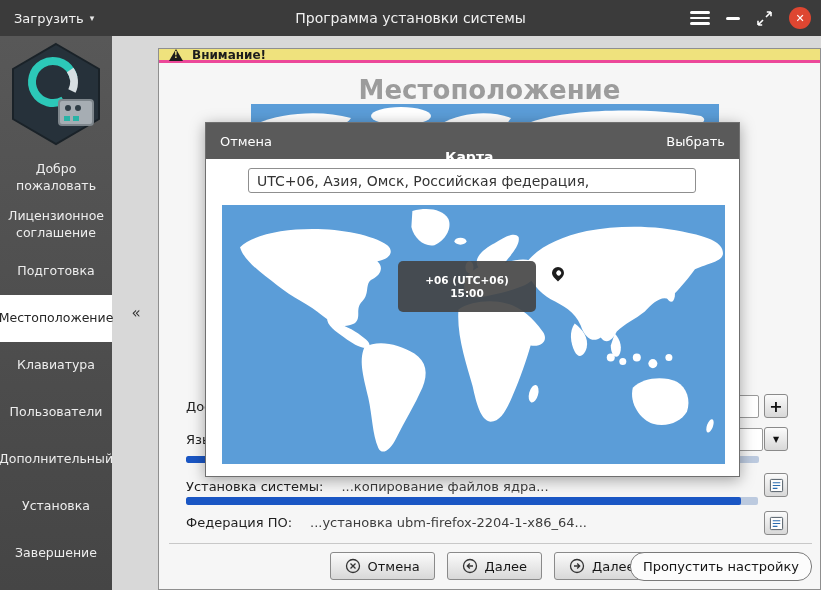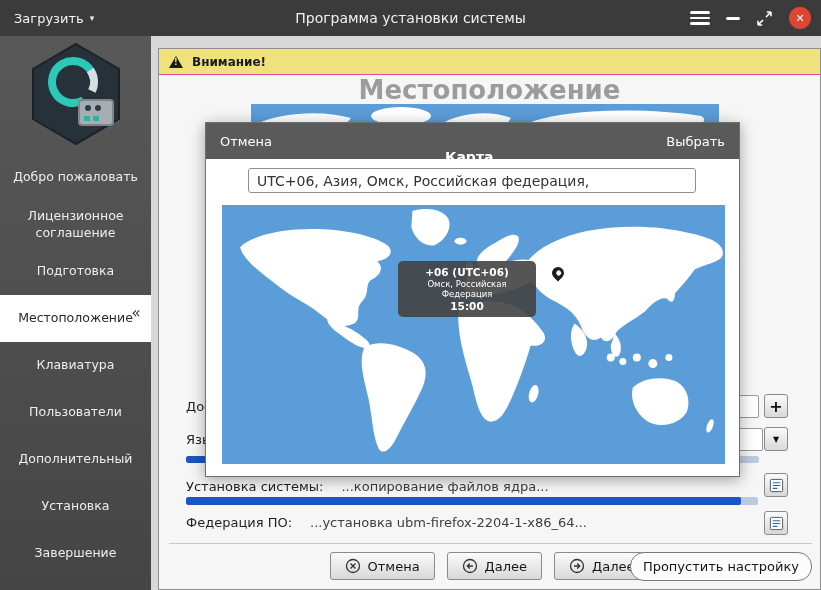--- a/index.html
+++ b/index.html
@@ -12,30 +12,30 @@
   .caret { font-size:9px; color:#e8e8e8; }
   .win-title { position:absolute; left:50%; transform:translateX(-50%); color:#f0f0f0; font-size:14px; white-space:nowrap; }
   .win-controls { position:absolute; right:10px; top:0; height:36px; display:flex; align-items:center; gap:16px; }
   .menu-btn { display:flex; flex-direction:column; gap:3px; width:20px; cursor:pointer; }
   .menu-btn .bar { height:2.5px; background:#fff; border-radius:2px; }
   .min-btn { width:14px; height:3px; background:#fff; border-radius:2px; cursor:pointer; }
   .expand-btn { cursor:pointer; display:flex; }
   .close-btn { width:22px; height:22px; border-radius:50%; background:var(--close-red,#de4631); color:#fff; font-size:11px; font-weight:bold; display:flex; align-items:center; justify-content:center; cursor:pointer; }
 
   
-  .sidebar { position:absolute; left:0; top:36px; width:151px; height:554px; background:linear-gradient(#585858,#454545); }
+  .sidebar { position:absolute; left:0; top:36px; width:112px; height:554px; background:linear-gradient(#585858,#454545); }
   .logo { position:absolute; top:6px; left:50%; transform:translateX(-50%); }
   .nav { position:absolute; top:118px; left:0; width:100%; }
   .nav-item { height:47px; display:flex; align-items:center; justify-content:center; text-align:center; color:#ededed; font-size:12.5px; line-height:1.3; padding:0 6px; cursor:pointer; }
   .nav-item.selected { background:#ffffff; color:#262626; }
   .collapse-btn { position:absolute; left:127px; top:299px; width:18px; height:28px; color:#333; font-size:15px; display:flex; align-items:center; justify-content:center; cursor:pointer; }
 
   
   .panel { position:absolute; left:158px; top:48px; width:663px; height:542px; background:#f6f6f6; border:1px solid #8f8f8f; box-sizing:border-box; }
-  .warning { position:absolute; left:0; top:0; width:100%; height:26px; background:var(--warning-bg,#efe27d); border-bottom:1px solid #ec4899; display:flex; align-items:center; gap:9px; padding-left:10px; box-sizing:border-box; }
+  .warning { position:absolute; left:0; top:0; width:100%; height:14px; background:var(--warning-bg,#efe27d); border-bottom:3px solid #ec4899; display:flex; align-items:center; gap:9px; padding-left:10px; box-sizing:border-box; }
   .warn-tri { width:0; height:0; border-left:7px solid transparent; border-right:7px solid transparent; border-bottom:12px solid #1c1c1c; position:relative; }
   .warn-tri::after { content:"!"; position:absolute; left:-2px; top:2px; font-size:8px; font-weight:bold; color:var(--warning-bg,#efe27d); }
   .warn-text { font-size:12px; font-weight:bold; color:#1c1c1c; }
   .page-title { position:absolute; top:26px; left:0; width:100%; text-align:center; font-size:26px; font-weight:bold; color:#9c9c9c; }
   .bg-map { position:absolute; left:92px; top:55px; width:468px; height:67px; background:var(--map-blue,#5b9dd8); }
 
   .bg-label-1 { position:absolute; left:27px; top:350px; font-size:13px; color:#222; }
   .bg-label-2 { position:absolute; left:27px; top:383px; font-size:13px; color:#222; }
   .bg-input { position:absolute; left:440px; top:346px; width:160px; height:23px; border:1px solid #999; background:#fff; box-sizing:border-box; border-radius:2px; }
   .bg-select { position:absolute; left:560px; top:379px; width:44px; height:23px; background:#fff; border:1px solid #999; box-sizing:border-box; border-radius:2px; }
@@ -59,21 +59,21 @@
   .btn { height:28px; display:inline-flex; align-items:center; gap:7px; padding:0 14px; background:linear-gradient(#fbfbfb,#d8d8d8); border:1px solid #8a8a8a; border-radius:3px; font-size:13px; color:#161616; cursor:pointer; font-family:inherit; }
   .skip-btn { position:absolute; right:8px; top:503px; height:29px; padding:0 12px; background:#fcfcfc; border:1px solid #7a7a7a; border-radius:14px; font-size:13px; color:#161616; cursor:pointer; font-family:inherit; }
 
   
   .modal { position:absolute; left:205px; top:122px; width:535px; height:355px; background:#fff; border:1px solid #6f6f6f; box-shadow:0 3px 14px rgba(0,0,0,.35); box-sizing:border-box; z-index:10; }
   .modal-header { height:36px; background:#5a5a5a; display:flex; align-items:center; justify-content:space-between; padding:0 14px; }
   .modal-cancel,.modal-select { color:#fff; font-size:13px; cursor:pointer; }
   .modal-title { color:#fff; font-size:14px; font-weight:bold;margin-top:32px; }
   .modal-input { position:absolute; left:42px; top:45px; width:448px; height:25px; border:1px solid #8f8f8f; border-radius:3px; font-size:14px; color:#333; padding:8px 8px; box-sizing:border-box; background:#fff; font-family:inherit; }
   .modal-map { position:absolute; left:16px; top:82px; width:503px; height:259px; background:var(--map-blue,#5b9dd8); overflow:hidden; cursor:pointer; }
-  .tooltip { position:absolute; left:176px; top:56px; width:138px; background:rgba(66,66,66,.9); border-radius:5px; color:#fff; text-align:center; padding:5px 4px; box-sizing:border-box; }
+  .tooltip { position:absolute; left:176px; top:56px; width:138px; background:rgba(66,66,66,.9); border-radius:5px; color:#fff; text-align:center; padding:13px 4px; box-sizing:border-box; }
   .tt1,.tt3 { font-size:10.5px; font-weight:bold; }
   .tt2 { font-size:8.5px; margin-top:1px; }
   .tt3 { margin-top:1px; }
   .pin { position:absolute; left:330px; top:62px; width:12px; height:12px; background:#1d1d1d; border-radius:50% 50% 50% 0; transform:rotate(-45deg); }
   .pin::after { content:""; position:absolute; left:3.5px; top:3.5px; width:5px; height:5px; border-radius:50%; background:#fff; }
 </style>
 </head>
 <body>
 
 <div class="app">
@@ -254,20 +254,19 @@
             <circle cx="400" cy="156" r="3.5"></circle>
             <circle cx="414" cy="152" r="4"></circle>
             <circle cx="430" cy="158" r="4.5"></circle>
             <circle cx="446" cy="152" r="3.5"></circle>
           <path d="M410,182 C420,172 440,170 454,176 C464,182 468,194 464,206 C458,216 444,222 430,218 C418,214 406,198 410,182 Z"></path>
           <ellipse cx="487" cy="220" rx="3" ry="7" transform="rotate(20 487 220)"></ellipse>
         </g>
       </svg>
       <div class="tooltip">
         <div class="tt1">+06 (UTC+06)</div>
-        <div class="tt2">Омск, Российская Федерация</div>
         <div class="tt3">15:00</div>
       </div>
       <div class="pin"></div>
     </div>
   </div>
 
 </div>
 
 </body></html>

